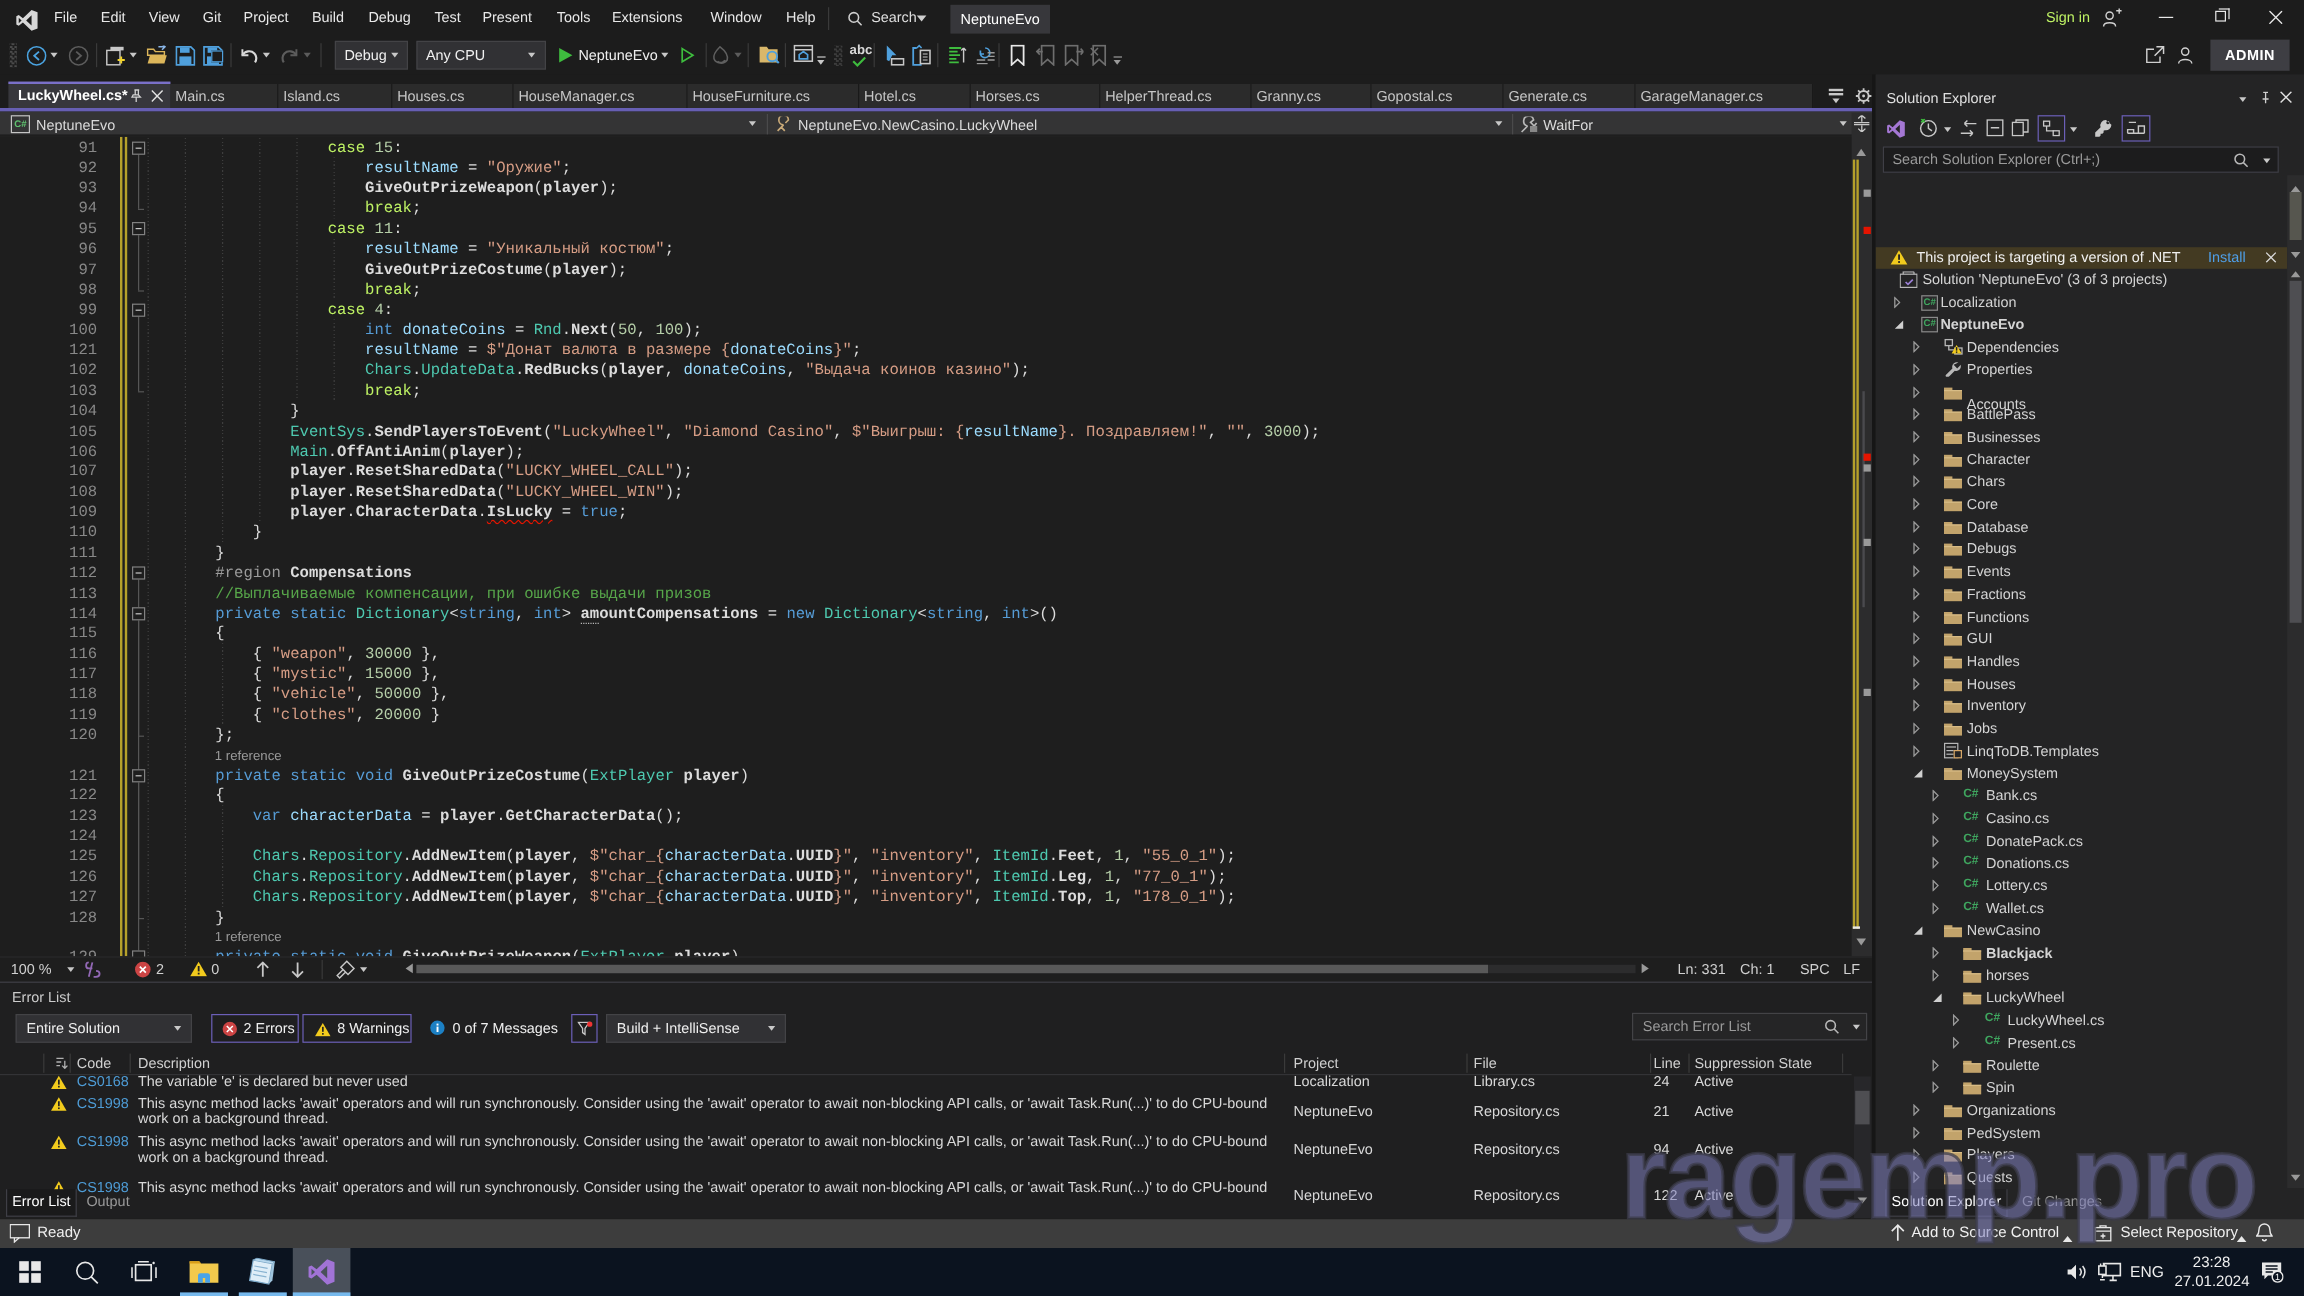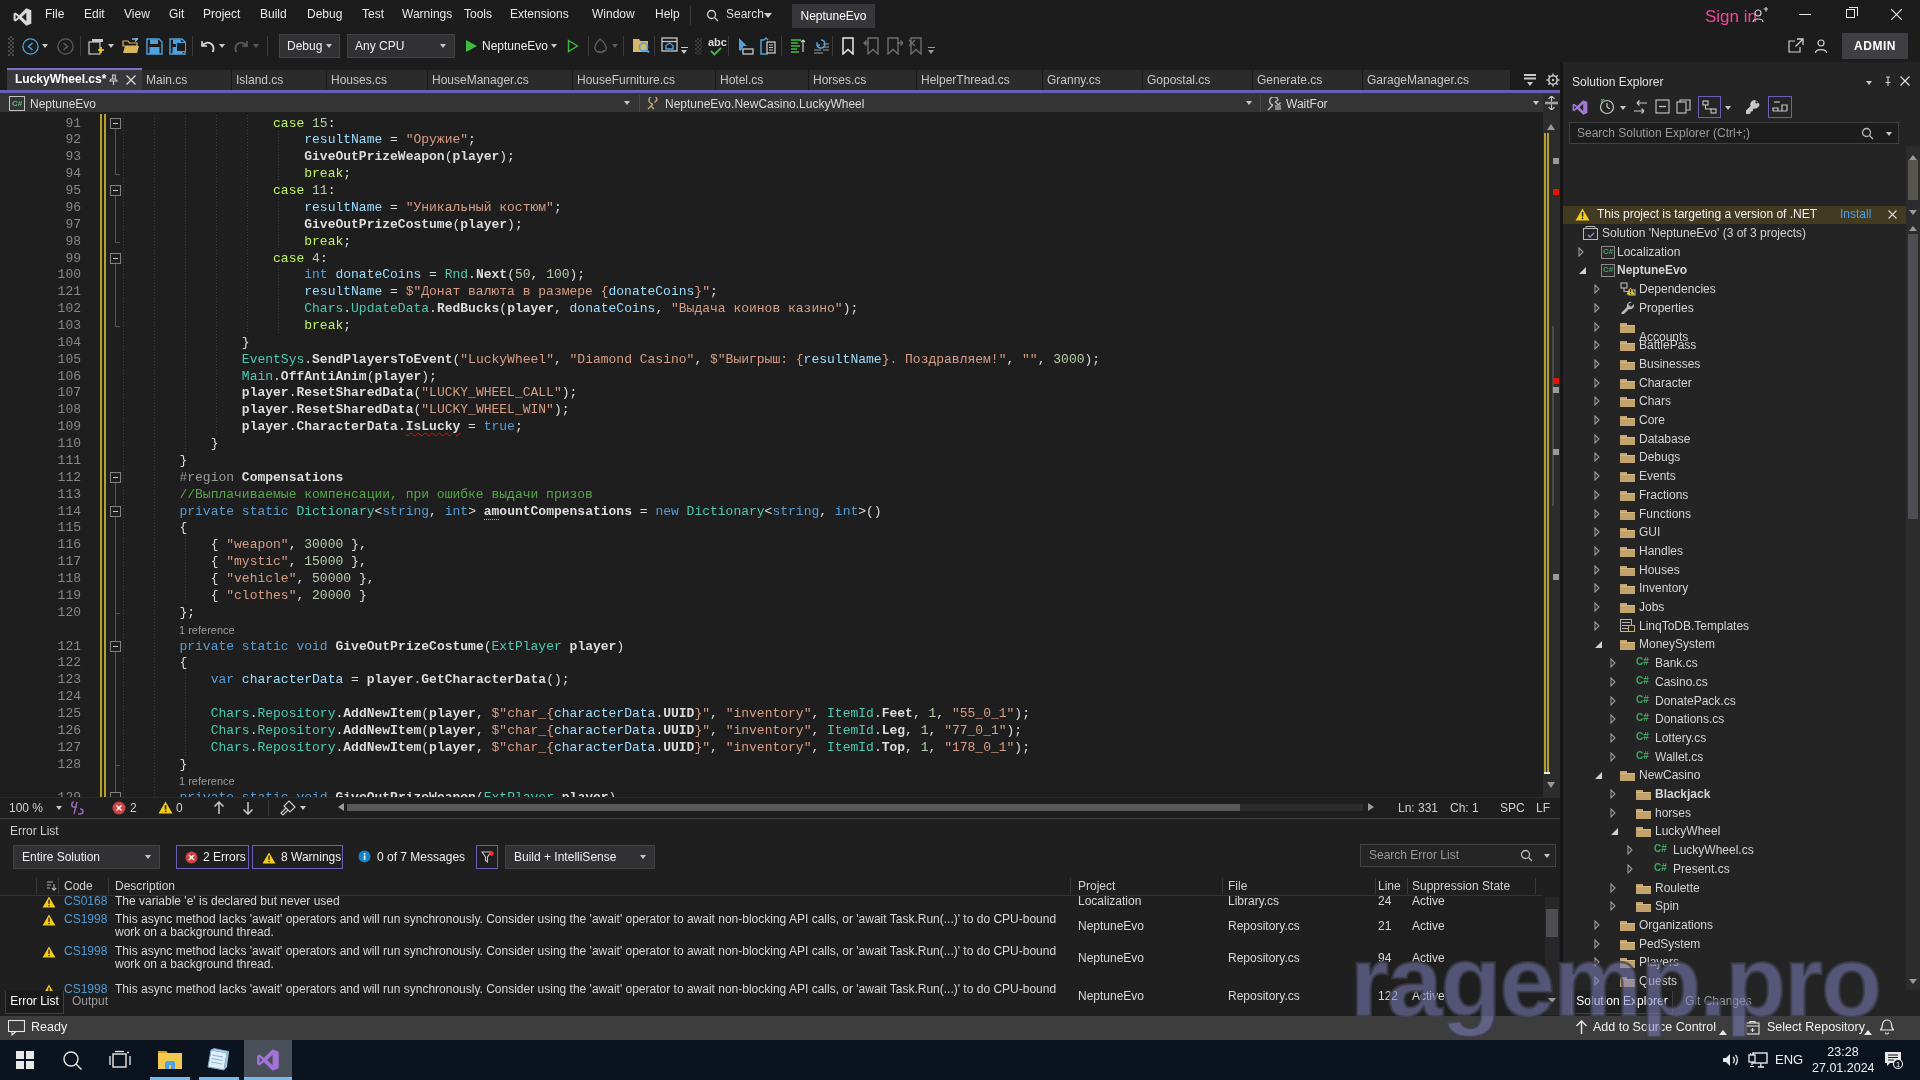--- a/index.html
+++ b/index.html
@@ -33,34 +33,34 @@
 <path fill="#1c1c1c" d="M13.3 4.7 L8.8 9 L13.3 13.3 Z"></path>
 </svg>
 <div class="a" style="left:45px;top:7px;font-size:12px;color:#e8e8e8">File</div>
 <div class="a" style="left:84px;top:7px;font-size:12px;color:#e8e8e8">Edit</div>
 <div class="a" style="left:124px;top:7px;font-size:12px;color:#e8e8e8">View</div>
 <div class="a" style="left:169px;top:7px;font-size:12px;color:#e8e8e8">Git</div>
 <div class="a" style="left:203px;top:7px;font-size:12px;color:#e8e8e8">Project</div>
 <div class="a" style="left:260px;top:7px;font-size:12px;color:#e8e8e8">Build</div>
 <div class="a" style="left:307px;top:7px;font-size:12px;color:#e8e8e8">Debug</div>
 <div class="a" style="left:362px;top:7px;font-size:12px;color:#e8e8e8">Test</div>
-<div class="a" style="left:402px;top:7px;font-size:12px;color:#e8e8e8">Warnings</div>
+<div class="a" style="left:402px;top:7px;font-size:12px;color:#e8e8e8">Present</div>
 <div class="a" style="left:464px;top:7px;font-size:12px;color:#e8e8e8">Tools</div>
 <div class="a" style="left:510px;top:7px;font-size:12px;color:#e8e8e8">Extensions</div>
 <div class="a" style="left:592px;top:7px;font-size:12px;color:#e8e8e8">Window</div>
 <div class="a" style="left:655px;top:7px;font-size:12px;color:#e8e8e8">Help</div>
 <div class="a" style="left:690px;top:6px;width:1px;height:19px;background:#3a3a3a"></div>
 <svg class="a" style="left:706px;top:9px" width="13" height="13" viewBox="0 0 13 13">
     <circle cx="5.5" cy="5.5" r="4" fill="none" stroke="#cfcfcf" stroke-width="1.3"></circle>
     <line x1="8.5" y1="8.5" x2="12" y2="12" stroke="#cfcfcf" stroke-width="1.3"></line>
   </svg>
 <div class="a" style="left:726px;top:7px;font-size:12px;color:#dedede">Search</div>
 <div class="a" style="left:764px;top:13px;width:0;height:0;border:4px solid transparent;border-top:5px solid #cfcfcf"></div>
 <div class="a" style="left:792px;top:4px;width:83px;height:24px;background:#37373b;color:#ffffff;font-size:12px;line-height:24px;text-align:center">NeptuneEvo</div>
-<div class="a" style="left:1705px;top:7px;font-size:17px;color:#ec4899">Sign in</div>
+<div class="a" style="left:1705px;top:7px;font-size:12px;color:#bef264">Sign in</div>
 <svg class="a" style="left:1750px;top:7px" width="18" height="16" viewBox="0 0 18 16">
 <circle cx="8" cy="6" r="3" fill="none" stroke="#d0d0d0" stroke-width="1.2"></circle>
 <path d="M3 15 C3 11 13 11 13 15" fill="none" stroke="#d0d0d0" stroke-width="1.2"></path>
 <path d="M13.5 2 h5 M16 -0.5 v5" stroke="#d0d0d0" stroke-width="1.2"></path>
   </svg>
 <div class="a" style="left:1799px;top:14px;width:12px;height:1px;background:#e8e8e8"></div>
 <div class="a" style="left:1846px;top:9px;width:9px;height:9px;border:1px solid #e8e8e8"></div>
 <div class="a" style="left:1849px;top:7px;width:9px;height:9px;border-top:1px solid #e8e8e8;border-right:1px solid #e8e8e8"></div>
 <svg class="a" style="left:1891px;top:9px" width="11" height="11" viewBox="0 0 11 11">
     <path d="M0 0 L11 11 M11 0 L0 11" stroke="#e8e8e8" stroke-width="1.1"></path>

